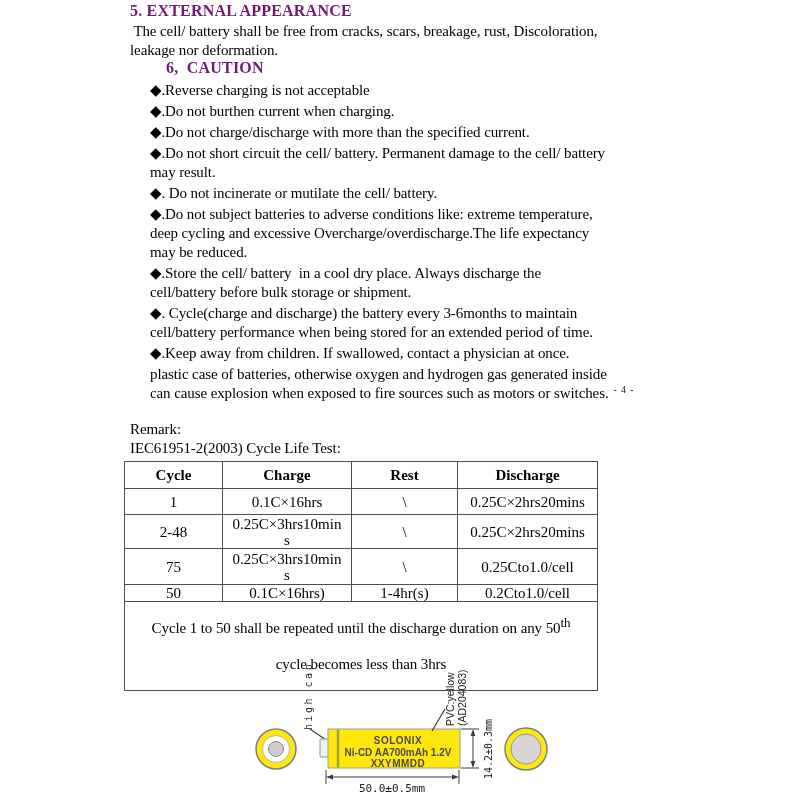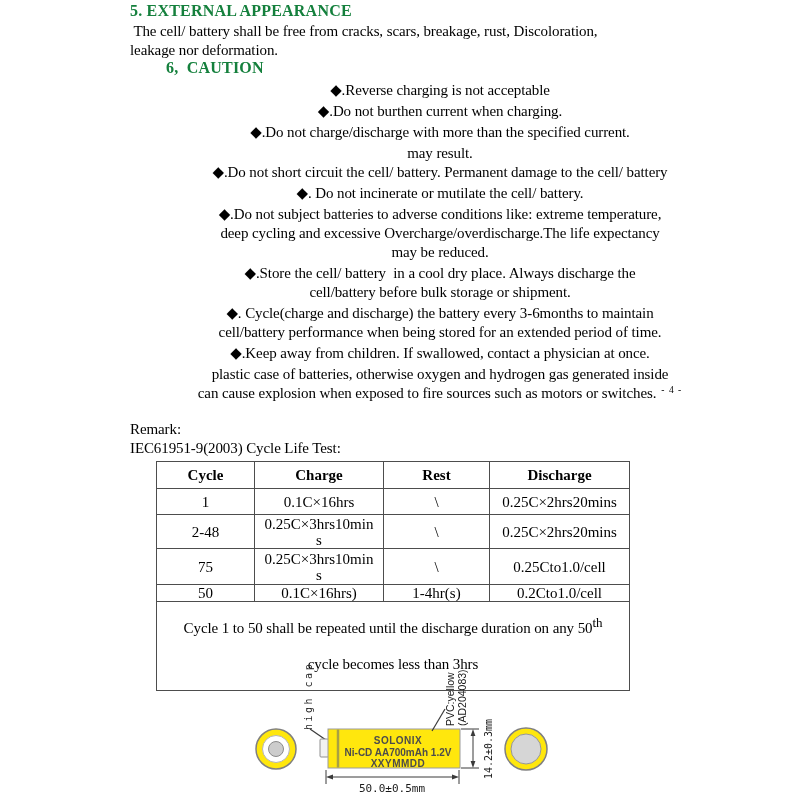--- a/index.html
+++ b/index.html
@@ -1,26 +1,26 @@
 <!DOCTYPE html>
 <html><head>
 <meta charset="utf-8">
 <style>
   html,body{margin:0;padding:0;background:#ffffff;}
   .page{position:relative;width:800px;height:800px;background:#ffffff;overflow:hidden;
         font-family:"Liberation Serif","DejaVu Serif","DejaVu Sans",serif;color:#000;}
   .abs{position:absolute;}
-  .heading{font-size:16px;font-weight:bold;color:#15803d;white-space:pre;letter-spacing:0.2px;}
+  .heading{font-size:16px;font-weight:bold;color:#701a75;white-space:pre;letter-spacing:0.2px;}
   .bodyline{font-size:15px;line-height:19px;white-space:pre;letter-spacing:-0.1px;}
   .caution{left:130px;top:81px;width:600px;}
-  .citem{margin:0 0 2px 0;padding-left:20px;text-align:center;}
+  .citem{margin:0 0 2px 0;padding-left:20px;}
   .cline{font-size:15px;line-height:19px;white-space:pre;letter-spacing:-0.1px;}
   .pagemark{font-size:9.5px;position:relative;top:-5px;margin-left:5px;letter-spacing:1px;}
   .remark{left:130px;top:420px;}
-  table.cycle{position:absolute;left:156px;top:461px;border-collapse:collapse;table-layout:fixed;
+  table.cycle{position:absolute;left:124px;top:461px;border-collapse:collapse;table-layout:fixed;
       width:473px;font-family:inherit;}
   table.cycle td,table.cycle th{border:1px solid #4d4d4d;text-align:center;vertical-align:middle;
       font-size:15px;padding:0;white-space:pre-line;line-height:16px;}
   table.cycle th{font-weight:bold;font-size:15px;}
   td.notecell{text-align:left;vertical-align:top;padding:5px 8px 8px 8px;}
   .noteline{font-size:15px;line-height:20px;white-space:pre;letter-spacing:-0.1px;}
   .noteline sup{font-size:13px;vertical-align:super;line-height:0;}
   .diagram{left:235px;top:665px;width:330px;height:135px;}
   svg text{user-select:none;}
 </style>
@@ -41,22 +41,22 @@
     <div class="citem">
       <div class="cline">◆.Reverse charging is not acceptable</div>
     </div>
     <div class="citem">
       <div class="cline">◆.Do not burthen current when charging.</div>
     </div>
     <div class="citem">
       <div class="cline">◆.Do not charge/discharge with more than the specified current.</div>
     </div>
     <div class="citem">
+      <div class="cline">◆.Do not short circuit the cell/ battery. Permanent damage to the cell/ battery</div>
       <div class="cline">may result.</div>
-      <div class="cline">◆.Do not short circuit the cell/ battery. Permanent damage to the cell/ battery</div>
     </div>
     <div class="citem">
       <div class="cline">◆. Do not incinerate or mutilate the cell/ battery.</div>
     </div>
     <div class="citem">
       <div class="cline">◆.Do not subject batteries to adverse conditions like: extreme temperature,</div>
       <div class="cline">deep cycling and excessive Overcharge/overdischarge.The life expectancy</div>
       <div class="cline">may be reduced.</div>
     </div>
     <div class="citem">
@@ -71,21 +71,21 @@
       <div class="cline">◆.Keep away from children. If swallowed, contact a physician at once.</div>
     </div>
     <div class="citem">
       <div class="cline">plastic case of batteries, otherwise oxygen and hydrogen gas generated inside</div>
       <div class="cline"><span>can cause explosion when exposed to fire sources such as motors or switches.</span><span class="pagemark">- 4 -</span></div>
     </div>
   </div>
 
   <div class="abs remark">
     <div class="bodyline">Remark:</div>
-    <div class="bodyline">IEC61951-9(2003) Cycle Life Test:</div>
+    <div class="bodyline">IEC61951-2(2003) Cycle Life Test:</div>
   </div>
 
   <table class="cycle">
     <colgroup>
       <col style="width:98px">
         <col style="width:129px">
         <col style="width:106px">
         <col style="width:140px">
     </colgroup>
     <tbody>

